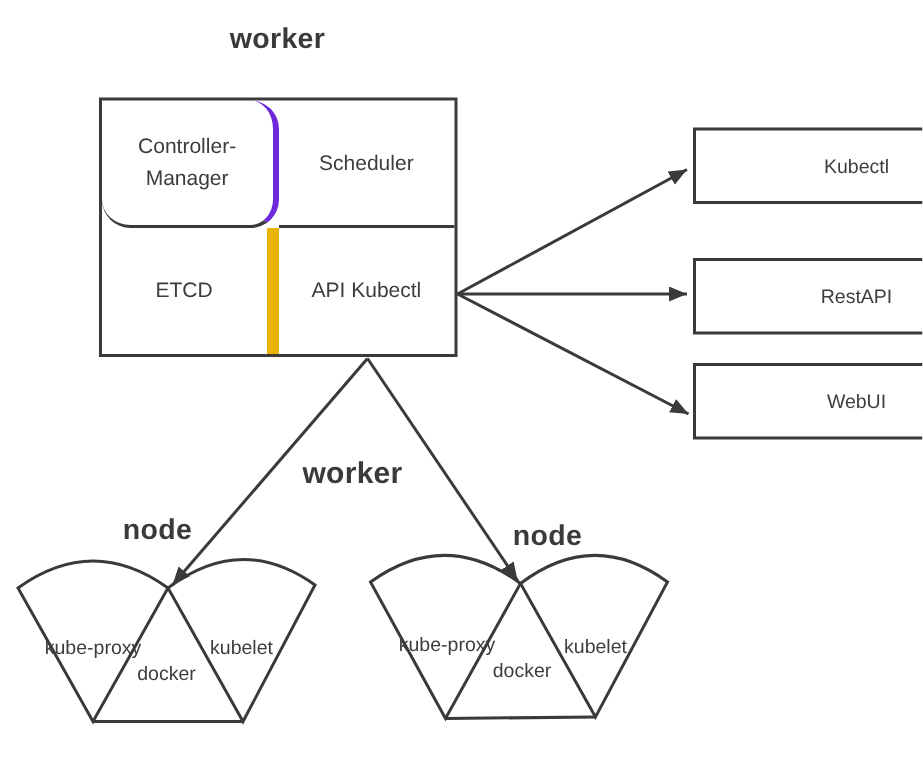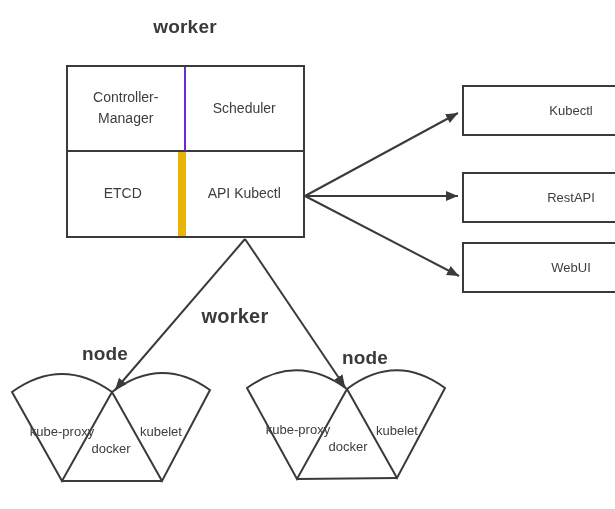--- a/index.html
+++ b/index.html
@@ -24,21 +24,21 @@
     display: grid;
     grid-template-columns: 1fr 1fr;
     grid-template-rows: 1fr 1fr;
   }
   .master-cell {
     display: flex; align-items: center; justify-content: center;
     text-align: center;
     font-size: 14px; line-height: 1.5; color: #3d3d3d;
   }
   .master-cell .cell-text { max-width: 96px; }
-  .cell-tl { border-right: 2px solid #6d28d9; border-bottom: 2px solid #3a3a3a; }
+  .cell-tl { border-right: 4px solid #6d28d9; border-bottom: 2px solid #3a3a3a; border-radius: 19px; }
   .cell-tr { border-bottom: 2px solid #3a3a3a; }
   .cell-bl { border-right: 8px solid #eab308; }
 
   
   .client-box {
     position: absolute;
     left: 462px; width: 118px; height: 47px;
     border: 2px solid #3a3a3a;
     display: flex; align-items: center; justify-content: center;
     font-size: 13px; color: #3d3d3d; padding-left: 48px;

